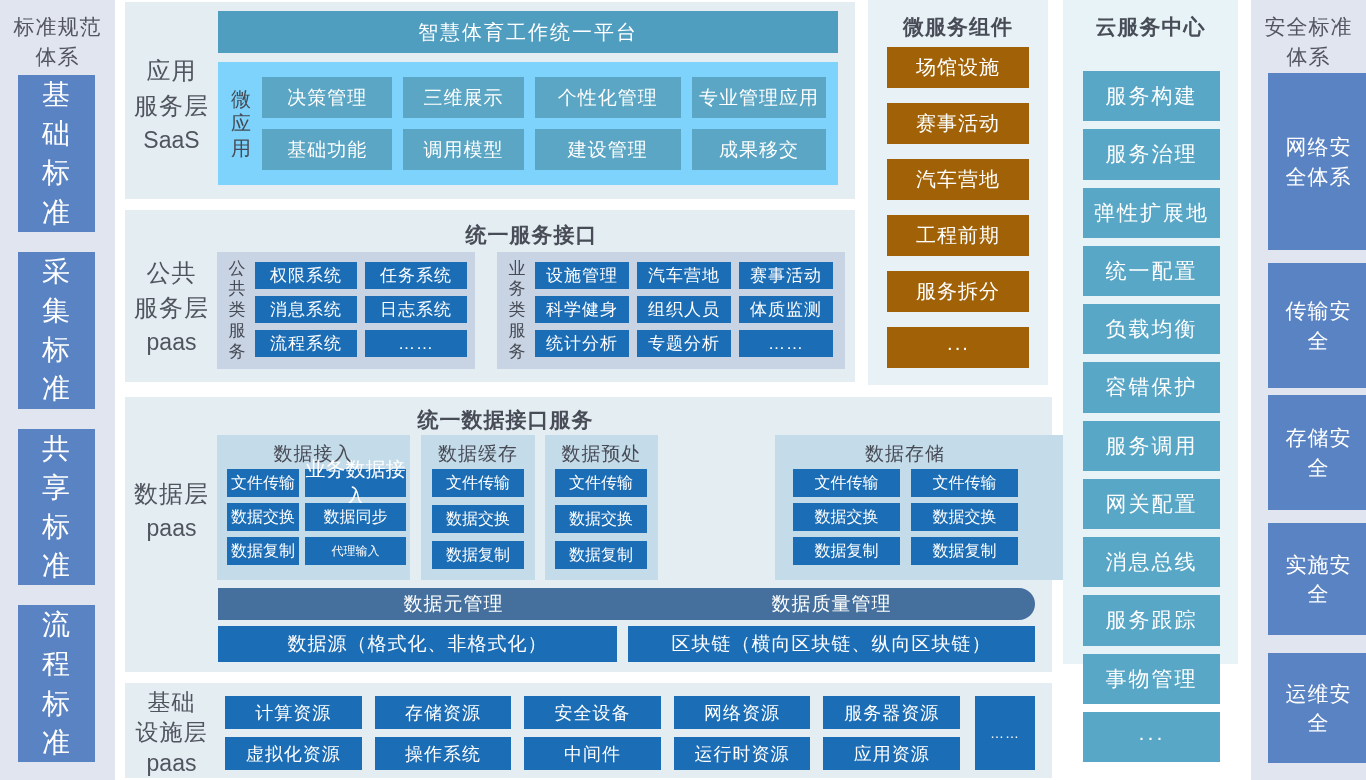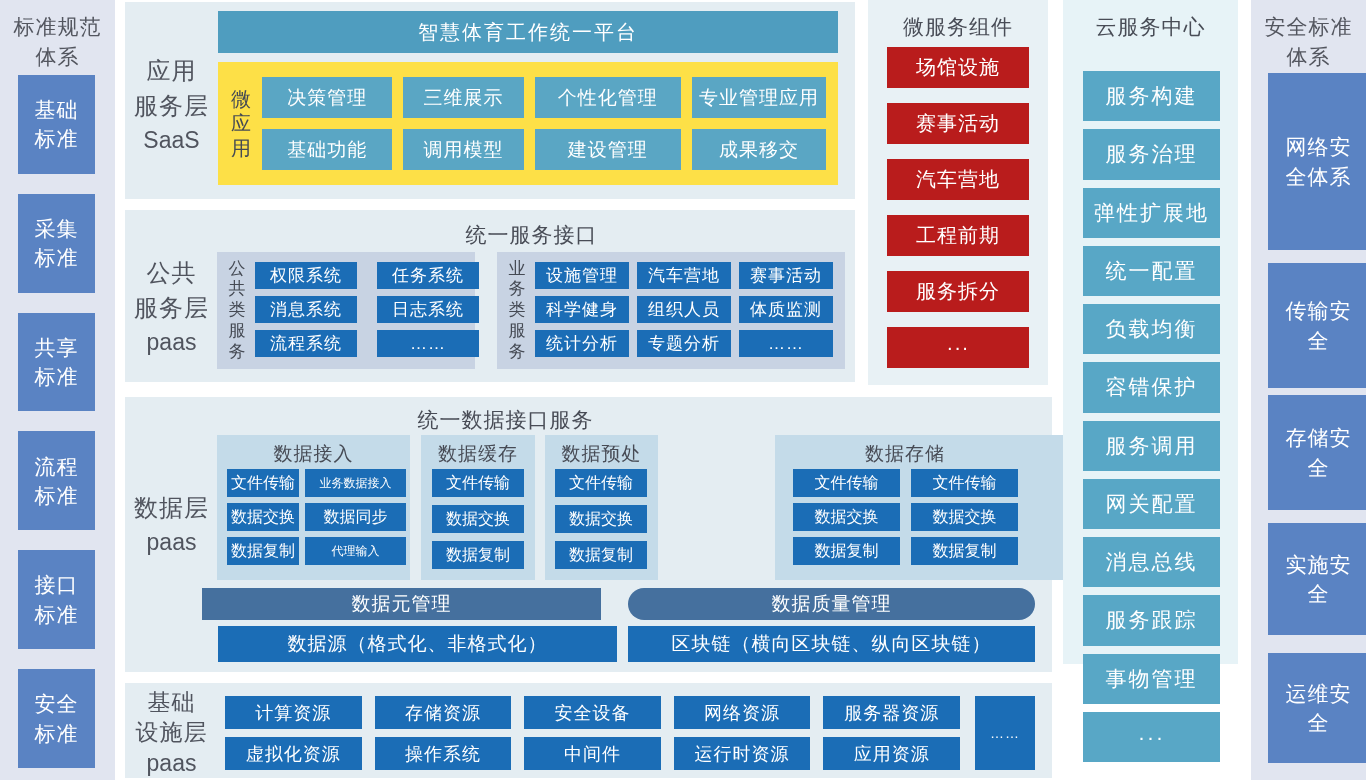--- a/index.html
+++ b/index.html
@@ -7,43 +7,43 @@
     width:1366px;height:780px;position:relative;background:#ffffff;
     font-family:"Liberation Sans","DejaVu Sans",sans-serif;
     overflow:hidden;color:#4b505b;
   }
   .abs{position:absolute;}
   .center{display:flex;align-items:center;justify-content:center;text-align:center;}
   
   .strip{background:#e1e5f0;}
   .strip-title{font-size:21px;line-height:1.45;color:#53565f;letter-spacing:1px;}
   .strip-col{display:flex;flex-direction:column;gap:20px;}
-  .strip-box{background:#5a83c3;color:#fff;font-size:21px;line-height:1.4;flex:1;
+  .strip-box{background:#5a83c3;color:#fff;font-size:28px;line-height:1.4;flex:1;
              display:flex;align-items:center;justify-content:center;text-align:center;
              padding:0 13px;word-break:break-all;letter-spacing:1px;}
   .sec-box{background:#5a83c3;color:#fff;font-size:21px;line-height:1.4;
            display:flex;align-items:center;justify-content:center;text-align:center;
            padding:0 14px;word-break:break-all;letter-spacing:1px;}
   
   .layer{background:#e4edf2;}
   .llabel{font-size:24px;line-height:1.45;color:#50545e;white-space:pre-line;text-align:center;letter-spacing:1px;}
   .lsub{font-size:23px;line-height:1.45;color:#50545e;text-align:center;}
-  .ptitle{font-size:21px;color:#484c56;letter-spacing:1px;}
+  .ptitle{font-size:21px;color:#484c56;letter-spacing:1px;font-weight:bold;}
   .teal-bar{background:#4f9dbf;color:#fff;font-size:20px;letter-spacing:2px;}
-  .subpanel-b{background:#fde047;}
+  .subpanel-b{background:#7dd3fc;}
   .subpanel-l{background:#c8d3e3;}
   .subpanel-d{background:#c4dbe9;}
   .gtitle{font-size:19px;color:#474b55;letter-spacing:1px;}
   .vlabel{color:#454a54;word-break:break-all;text-align:center;line-height:1.22;
           display:flex;align-items:center;justify-content:center;}
   .btn-teal{background:#5aa6c4;color:#fff;font-size:19px;letter-spacing:1px;
             display:flex;align-items:center;justify-content:center;text-align:center;}
   .btn-dark{background:#1b6db6;color:#fff;font-size:17px;letter-spacing:1px;
             display:flex;align-items:center;justify-content:center;text-align:center;}
-  .btn-slate{background:#b91c1c;color:#fff;font-size:20px;letter-spacing:1px;
+  .btn-slate{background:#a16207;color:#fff;font-size:20px;letter-spacing:1px;
              display:flex;align-items:center;justify-content:center;text-align:center;}
   .btn-cloud{background:#58a7c6;color:#fff;font-size:21px;letter-spacing:2px;
              display:flex;align-items:center;justify-content:center;text-align:center;}
   .bar-slate{background:#45709e;color:#fff;font-size:19px;letter-spacing:1px;}
   .bar-dark{background:#1b6db6;color:#fff;font-size:19px;letter-spacing:1px;}
   .grid{display:grid;}
 </style>
 </head>
 <body>
 
@@ -86,21 +86,21 @@
 <div class="abs layer" style="left:125px;top:210px;width:730px;height:172px;">
   <div class="abs" style="left:0;top:46px;width:93px;">
     <div class="llabel">公共
 服务层</div>
     <div class="lsub">paas</div>
   </div>
   <div class="abs ptitle center" style="left:93px;top:11px;width:627px;">统一服务接口</div>
 
   <div class="abs subpanel-l" style="left:92px;top:42px;width:258px;height:117px;">
     <div class="abs vlabel" style="left:8px;top:4px;width:24px;height:109px;font-size:17px;">公共类服务</div>
-    <div class="abs grid" style="left:38px;top:10px;width:212px;grid-template-columns:102px 102px;gap:7px 20px;grid-auto-rows:27px;">
+    <div class="abs grid" style="left:38px;top:10px;width:212px;grid-template-columns:102px 102px;gap:7px 8px;grid-auto-rows:27px;">
 
     <div class="btn-dark">权限系统</div>
         <div class="btn-dark">任务系统</div>
         <div class="btn-dark">消息系统</div>
         <div class="btn-dark">日志系统</div>
         <div class="btn-dark">流程系统</div>
         <div class="btn-dark">……</div>
       </div>
   </div>
 
@@ -115,32 +115,32 @@
         <div class="btn-dark">组织人员</div>
         <div class="btn-dark">体质监测</div>
         <div class="btn-dark">统计分析</div>
         <div class="btn-dark">专题分析</div>
         <div class="btn-dark">……</div>
       </div>
   </div>
 </div>
 
 <div class="abs layer" style="left:125px;top:397px;width:927px;height:275px;">
-  <div class="abs" style="left:0;top:94px;width:93px;">
+  <div class="abs" style="left:0;top:80px;width:93px;">
     <div class="llabel">数据层</div>
     <div class="lsub">paas</div>
   </div>
   <div class="abs ptitle center" style="left:93px;top:9px;width:575px;">统一数据接口服务</div>
 
   <div class="abs subpanel-d" style="left:92px;top:38px;width:193px;height:145px;">
     <div class="abs gtitle center" style="left:0;top:6px;width:193px;">数据接入</div>
     <div class="abs grid" style="left:10px;top:34px;width:179px;grid-template-columns:72px 101px;gap:6px 6px;grid-auto-rows:28px;">
 
     <div class="btn-dark" style="font-size:16px;letter-spacing:0;">文件传输</div>
-        <div class="btn-dark" style="font-size:12px;letter-spacing:0;font-family:Liberation Serif, serif;">业务数据接入</div>
+        <div class="btn-dark" style="font-size:20px;letter-spacing:0;font-family:Liberation Serif, serif;">业务数据接入</div>
         <div class="btn-dark" style="font-size:16px;letter-spacing:0;">数据交换</div>
         <div class="btn-dark" style="font-size:16px;letter-spacing:0;">数据同步</div>
         <div class="btn-dark" style="font-size:16px;letter-spacing:0;">数据复制</div>
         <div class="btn-dark" style="font-size:12px;letter-spacing:0;">代理输入</div>
       </div>
   </div>
 
   <div class="abs subpanel-d" style="left:296px;top:38px;width:114px;height:145px;">
     <div class="abs gtitle center" style="left:0;top:6px;width:114px;">数据缓存</div>
     <div class="abs grid" style="left:11px;top:34px;width:92px;grid-template-columns:92px;gap:8px;grid-auto-rows:28px;">
@@ -167,21 +167,21 @@
 
     <div class="btn-dark" style="font-size:16px;letter-spacing:0;">文件传输</div>
         <div class="btn-dark" style="font-size:16px;letter-spacing:0;">文件传输</div>
         <div class="btn-dark" style="font-size:16px;letter-spacing:0;">数据交换</div>
         <div class="btn-dark" style="font-size:16px;letter-spacing:0;">数据交换</div>
         <div class="btn-dark" style="font-size:16px;letter-spacing:0;">数据复制</div>
         <div class="btn-dark" style="font-size:16px;letter-spacing:0;">数据复制</div>
       </div>
   </div>
 
-  <div class="abs bar-slate center" style="left:77px;top:191px;width:399px;height:32px;">数据元管理</div>
+  <div class="abs bar-slate center" style="left:93px;top:191px;width:399px;height:32px;padding-left:36px;">数据元管理</div>
   <div class="abs bar-slate center" style="left:503px;top:191px;width:407px;height:32px;border-radius:16px;">数据质量管理</div>
   <div class="abs bar-dark center" style="left:93px;top:229px;width:399px;height:36px;">数据源（格式化、非格式化）</div>
   <div class="abs bar-dark center" style="left:503px;top:229px;width:407px;height:36px;">区块链（横向区块链、纵向区块链）</div>
 </div>
 
 <div class="abs layer" style="left:125px;top:683px;width:927px;height:95px;">
   <div class="abs" style="left:0;top:4px;width:93px;">
     <div class="llabel" style="font-size:23px;line-height:1.32;">基础
 设施层</div>
     <div class="lsub" style="line-height:1.32;">paas</div>

